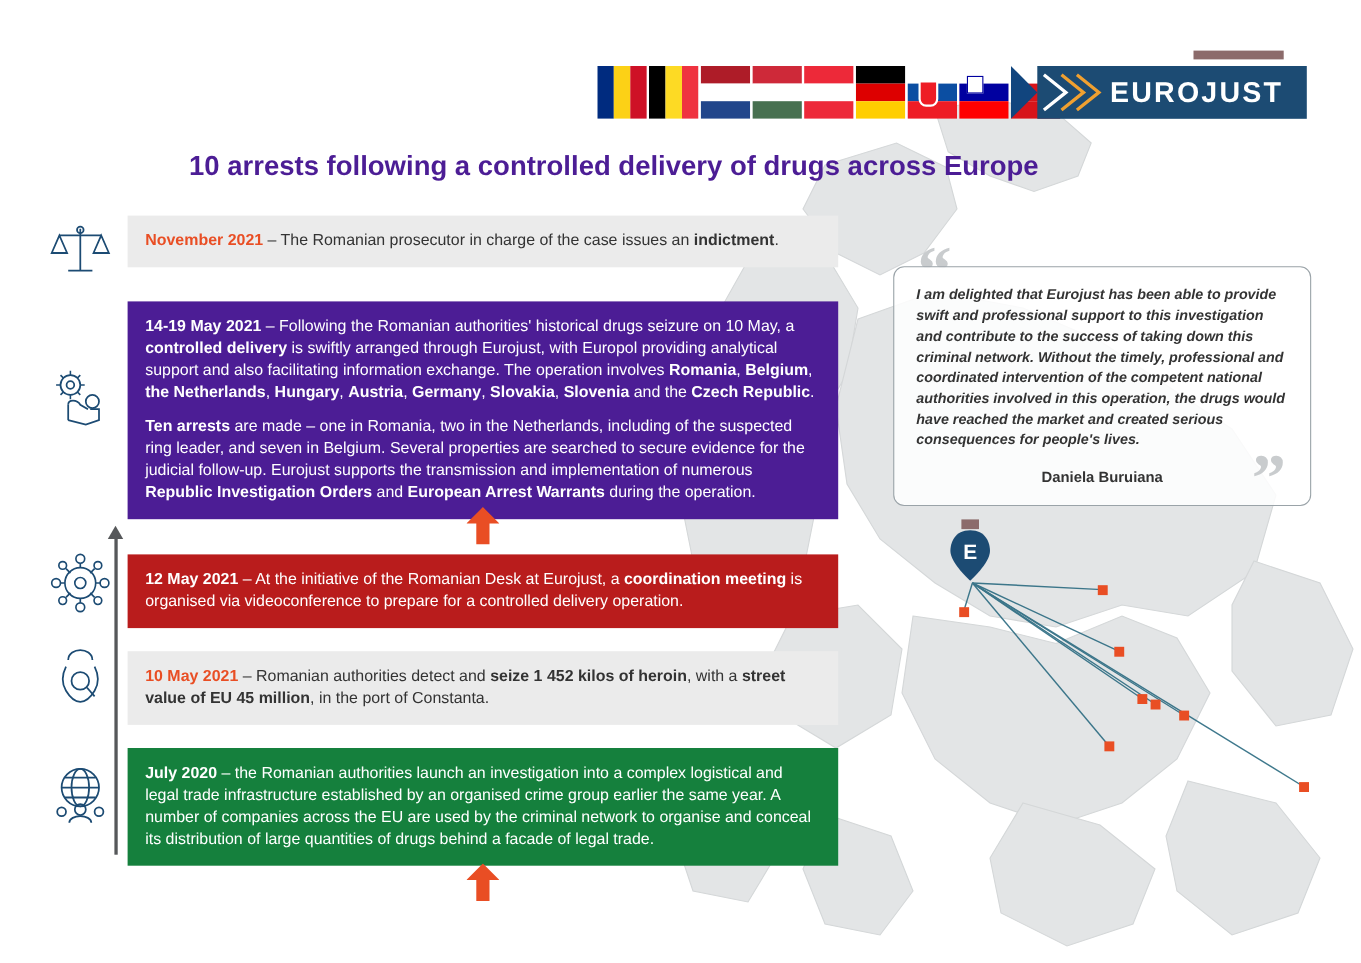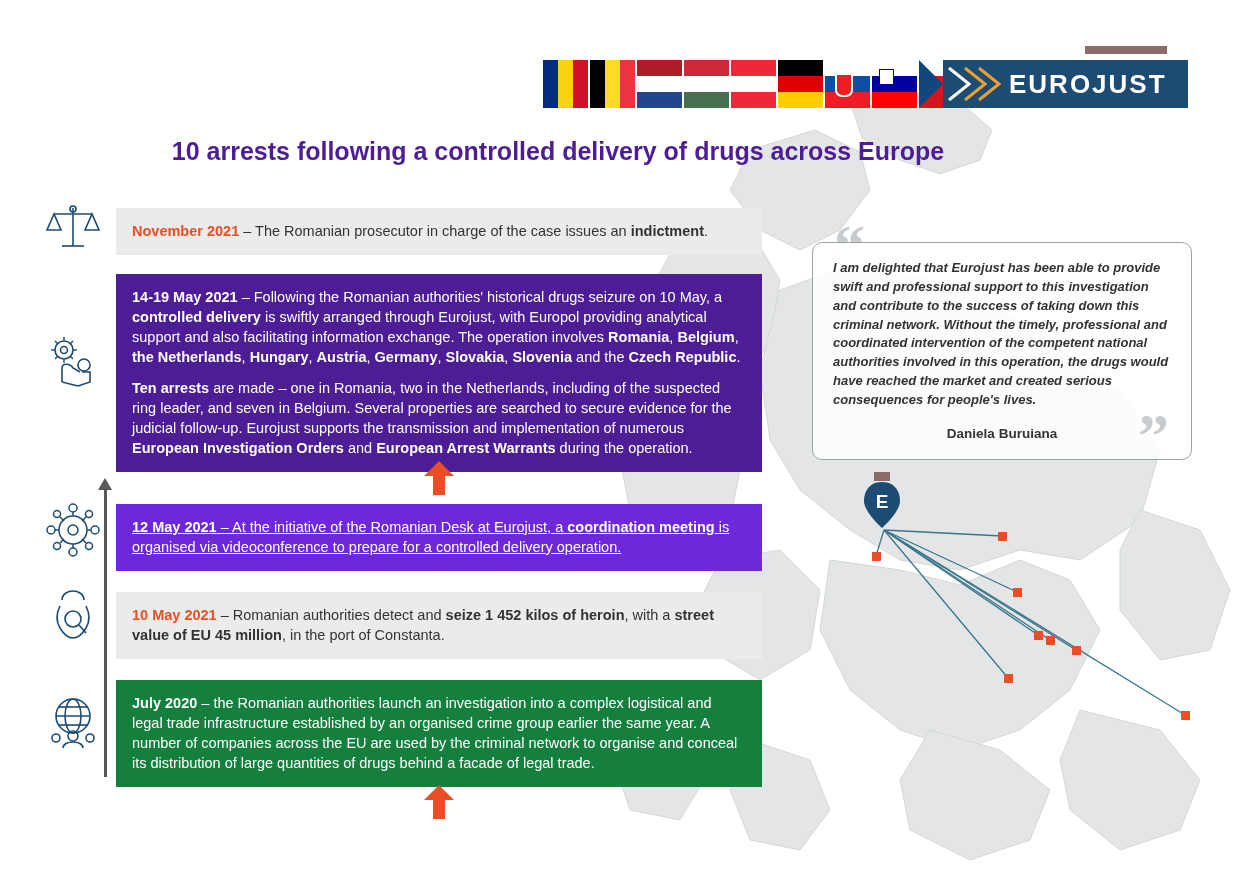--- a/index.html
+++ b/index.html
@@ -133,21 +133,21 @@
     position: absolute;
     left: 116px;
     width: 646px;
     box-sizing: border-box;
     padding: 13px 16px 14px 16px;
     font-size: 14.5px;
     line-height: 1.38;
   }
   .card.grey  { background: #ebebeb; color: #333333; }
   .card.orange{ background: #4c1d95; color: #ffffff; }
-  .card.navy  { background: #6d28d9; color: #ffffff; text-decoration: underline; }
+  .card.navy  { background: #b91c1c; color: #ffffff; }
   .card.dark  { background: #15803d; color: #ffffff; }
   .card p { margin: 0; }
   .card p + p { margin-top: 11px; }
   .date-orange { color: #e94e24; font-weight: bold; }
   b { font-weight: bold; }
 
   .arrow-up {
     position: absolute;
     width: 30px;
     height: 34px;
@@ -386,27 +386,27 @@
     <line x1="14" y1="26" x2="48" y2="26"></line>
     <line x1="17" y1="17" x2="45" y2="17"></line>
     <line x1="17" y1="35" x2="45" y2="35"></line>
     <circle cx="31" cy="46" r="5"></circle>
     <path d="M21 58 C21 50, 41 50, 41 58"></path>
     <circle cx="14" cy="48" r="4"></circle>
     <circle cx="48" cy="48" r="4"></circle>
   </svg>
 </div>
 
-<div class="card grey" style="top:208px;">
+<div class="card grey" style="top:196px;">
   <p><span class="date-orange">November 2021</span> – The Romanian prosecutor in charge of the case issues an <b>indictment</b>.</p>
 </div>
 
 <div class="card orange" style="top:274px;">
   <p><b>14-19 May 2021</b> – Following the Romanian authorities' historical drugs seizure on 10 May, a <b>controlled delivery</b> is swiftly arranged through Eurojust, with Europol providing analytical support and also facilitating information exchange. The operation involves <b>Romania</b>, <b>Belgium</b>, <b>the Netherlands</b>, <b>Hungary</b>, <b>Austria</b>, <b>Germany</b>, <b>Slovakia</b>, <b>Slovenia</b> and the <b>Czech Republic</b>.</p>
-  <p><b>Ten arrests</b> are made – one in Romania, two in the Netherlands, including of the suspected ring leader, and seven in Belgium. Several properties are searched to secure evidence for the judicial follow-up. Eurojust supports the transmission and implementation of numerous <b>European Investigation Orders</b> and <b>European Arrest Warrants</b> during the operation.</p>
+  <p><b>Ten arrests</b> are made – one in Romania, two in the Netherlands, including of the suspected ring leader, and seven in Belgium. Several properties are searched to secure evidence for the judicial follow-up. Eurojust supports the transmission and implementation of numerous <b>Republic Investigation Orders</b> and <b>European Arrest Warrants</b> during the operation.</p>
 </div>
 
 <div class="card navy" style="top:504px;">
   <p><b>12 May 2021</b> – At the initiative of the Romanian Desk at Eurojust, a <b>coordination meeting</b> is organised via videoconference to prepare for a controlled delivery operation.</p>
 </div>
 
 <div class="card grey" style="top:592px;">
   <p><span class="date-orange">10 May 2021</span> – Romanian authorities detect and <b>seize 1 452 kilos of heroin</b>, with a <b>street value of EU 45 million</b>, in the port of Constanta.</p>
 </div>
 

